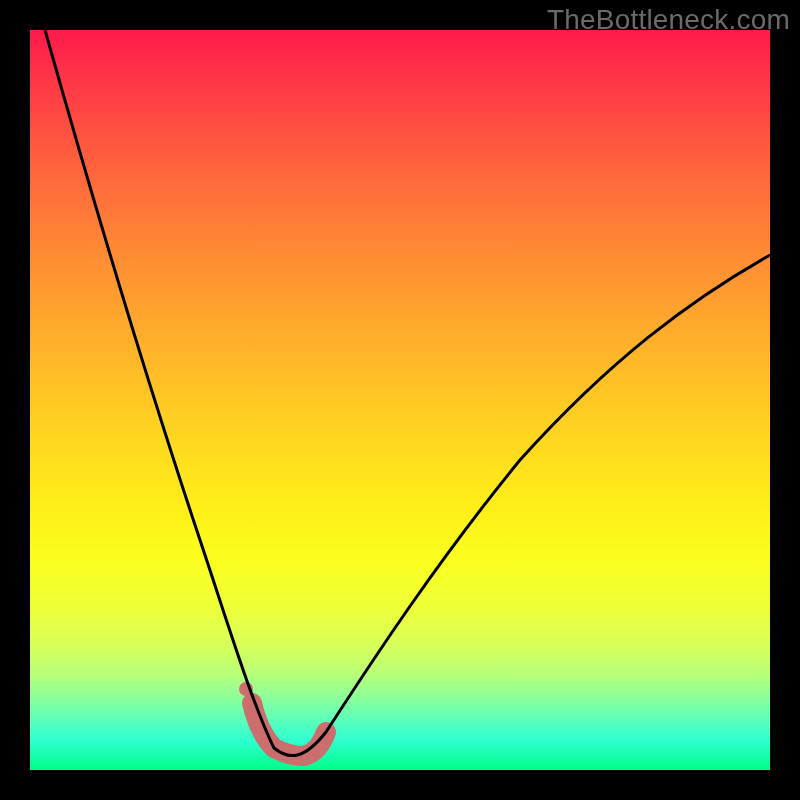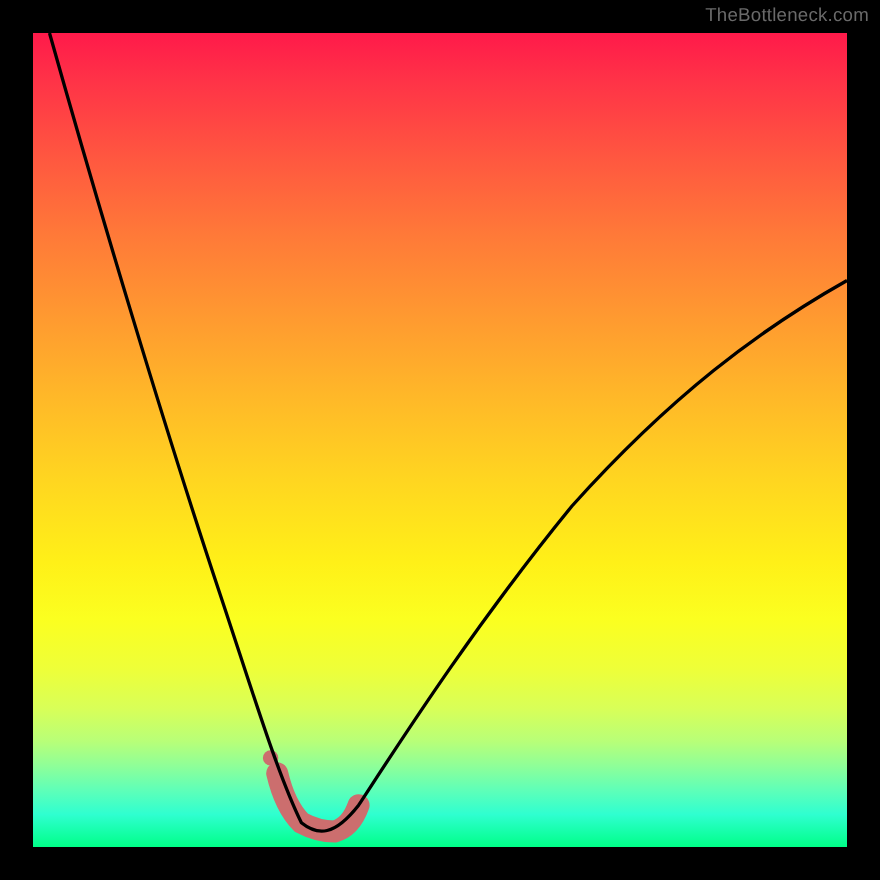--- a/index.html
+++ b/index.html
@@ -56,21 +56,21 @@
     top: 0;
     left: 0;
     width: 100%;
     height: 100%;
   }
   .watermark {
     position: absolute;
     top: 4px;
     right: 10px;
     color: #6a6a6a;
-    font-size: 17px;
+    font-size: 28px;
     font-weight: 500;
     letter-spacing: 0.2px;
   }
 </style>
 </head>
 <body>
 
 <div class="frame">
 
   <div class="plot-area">

